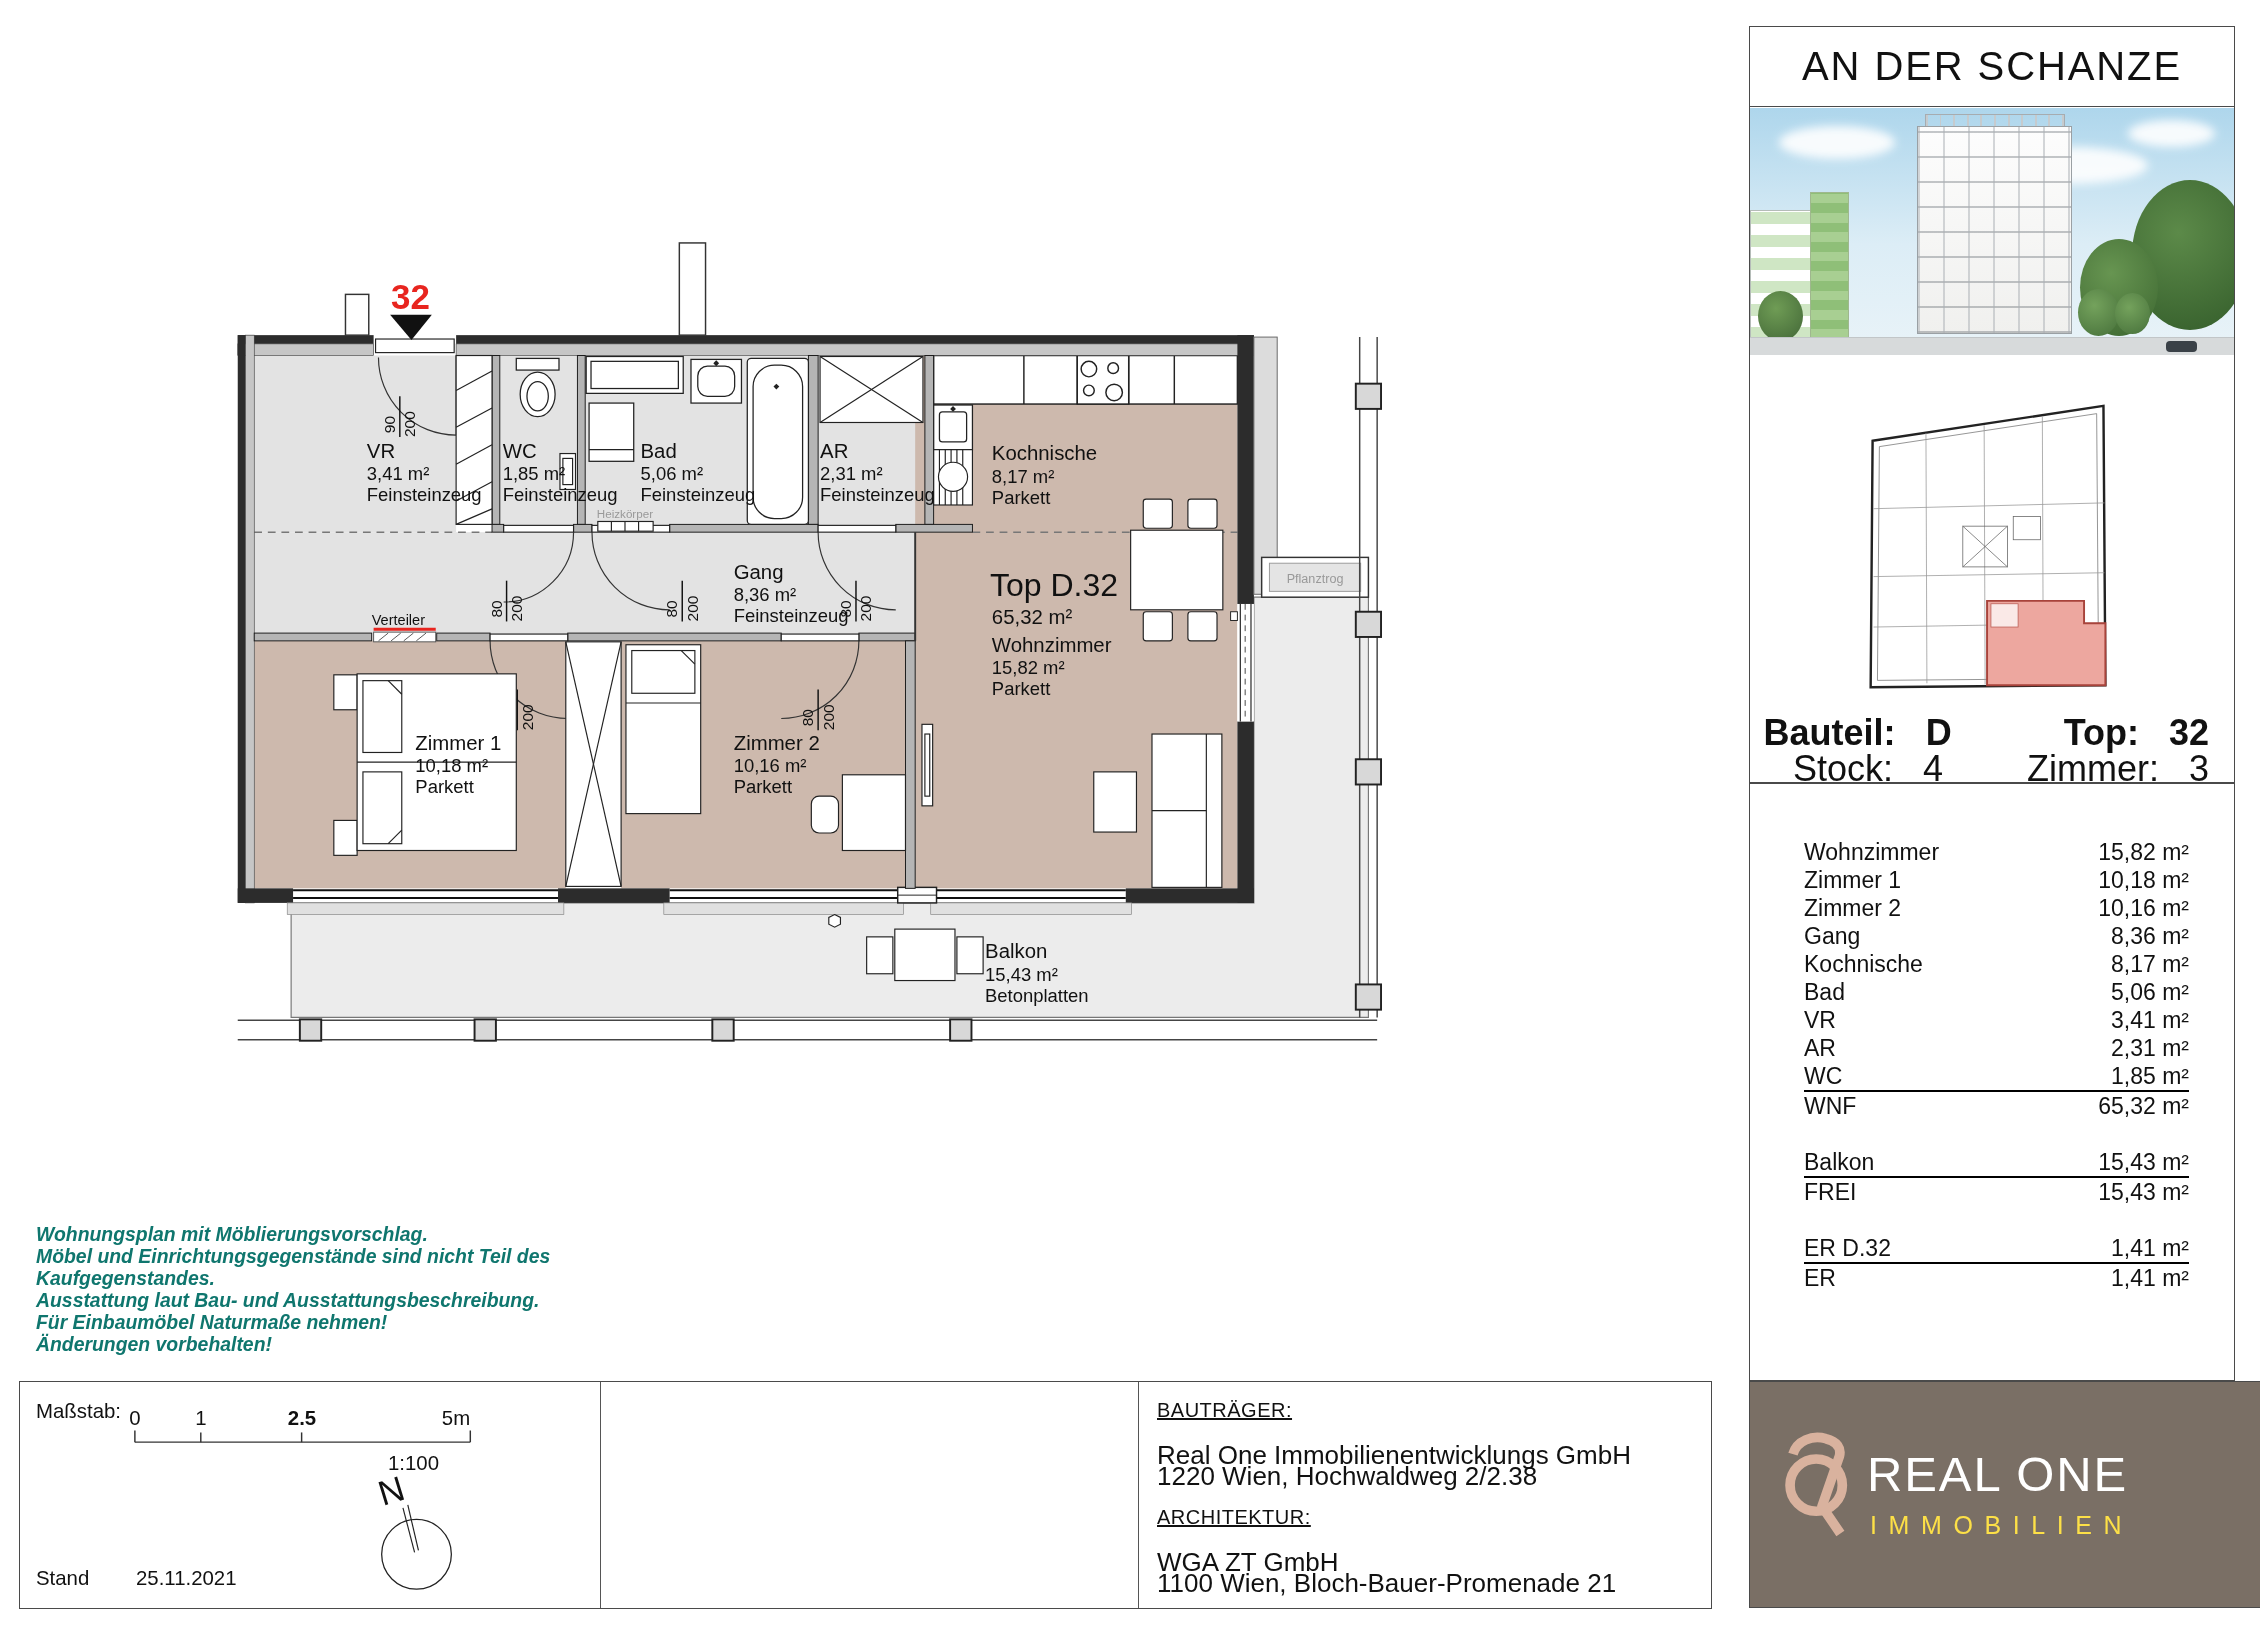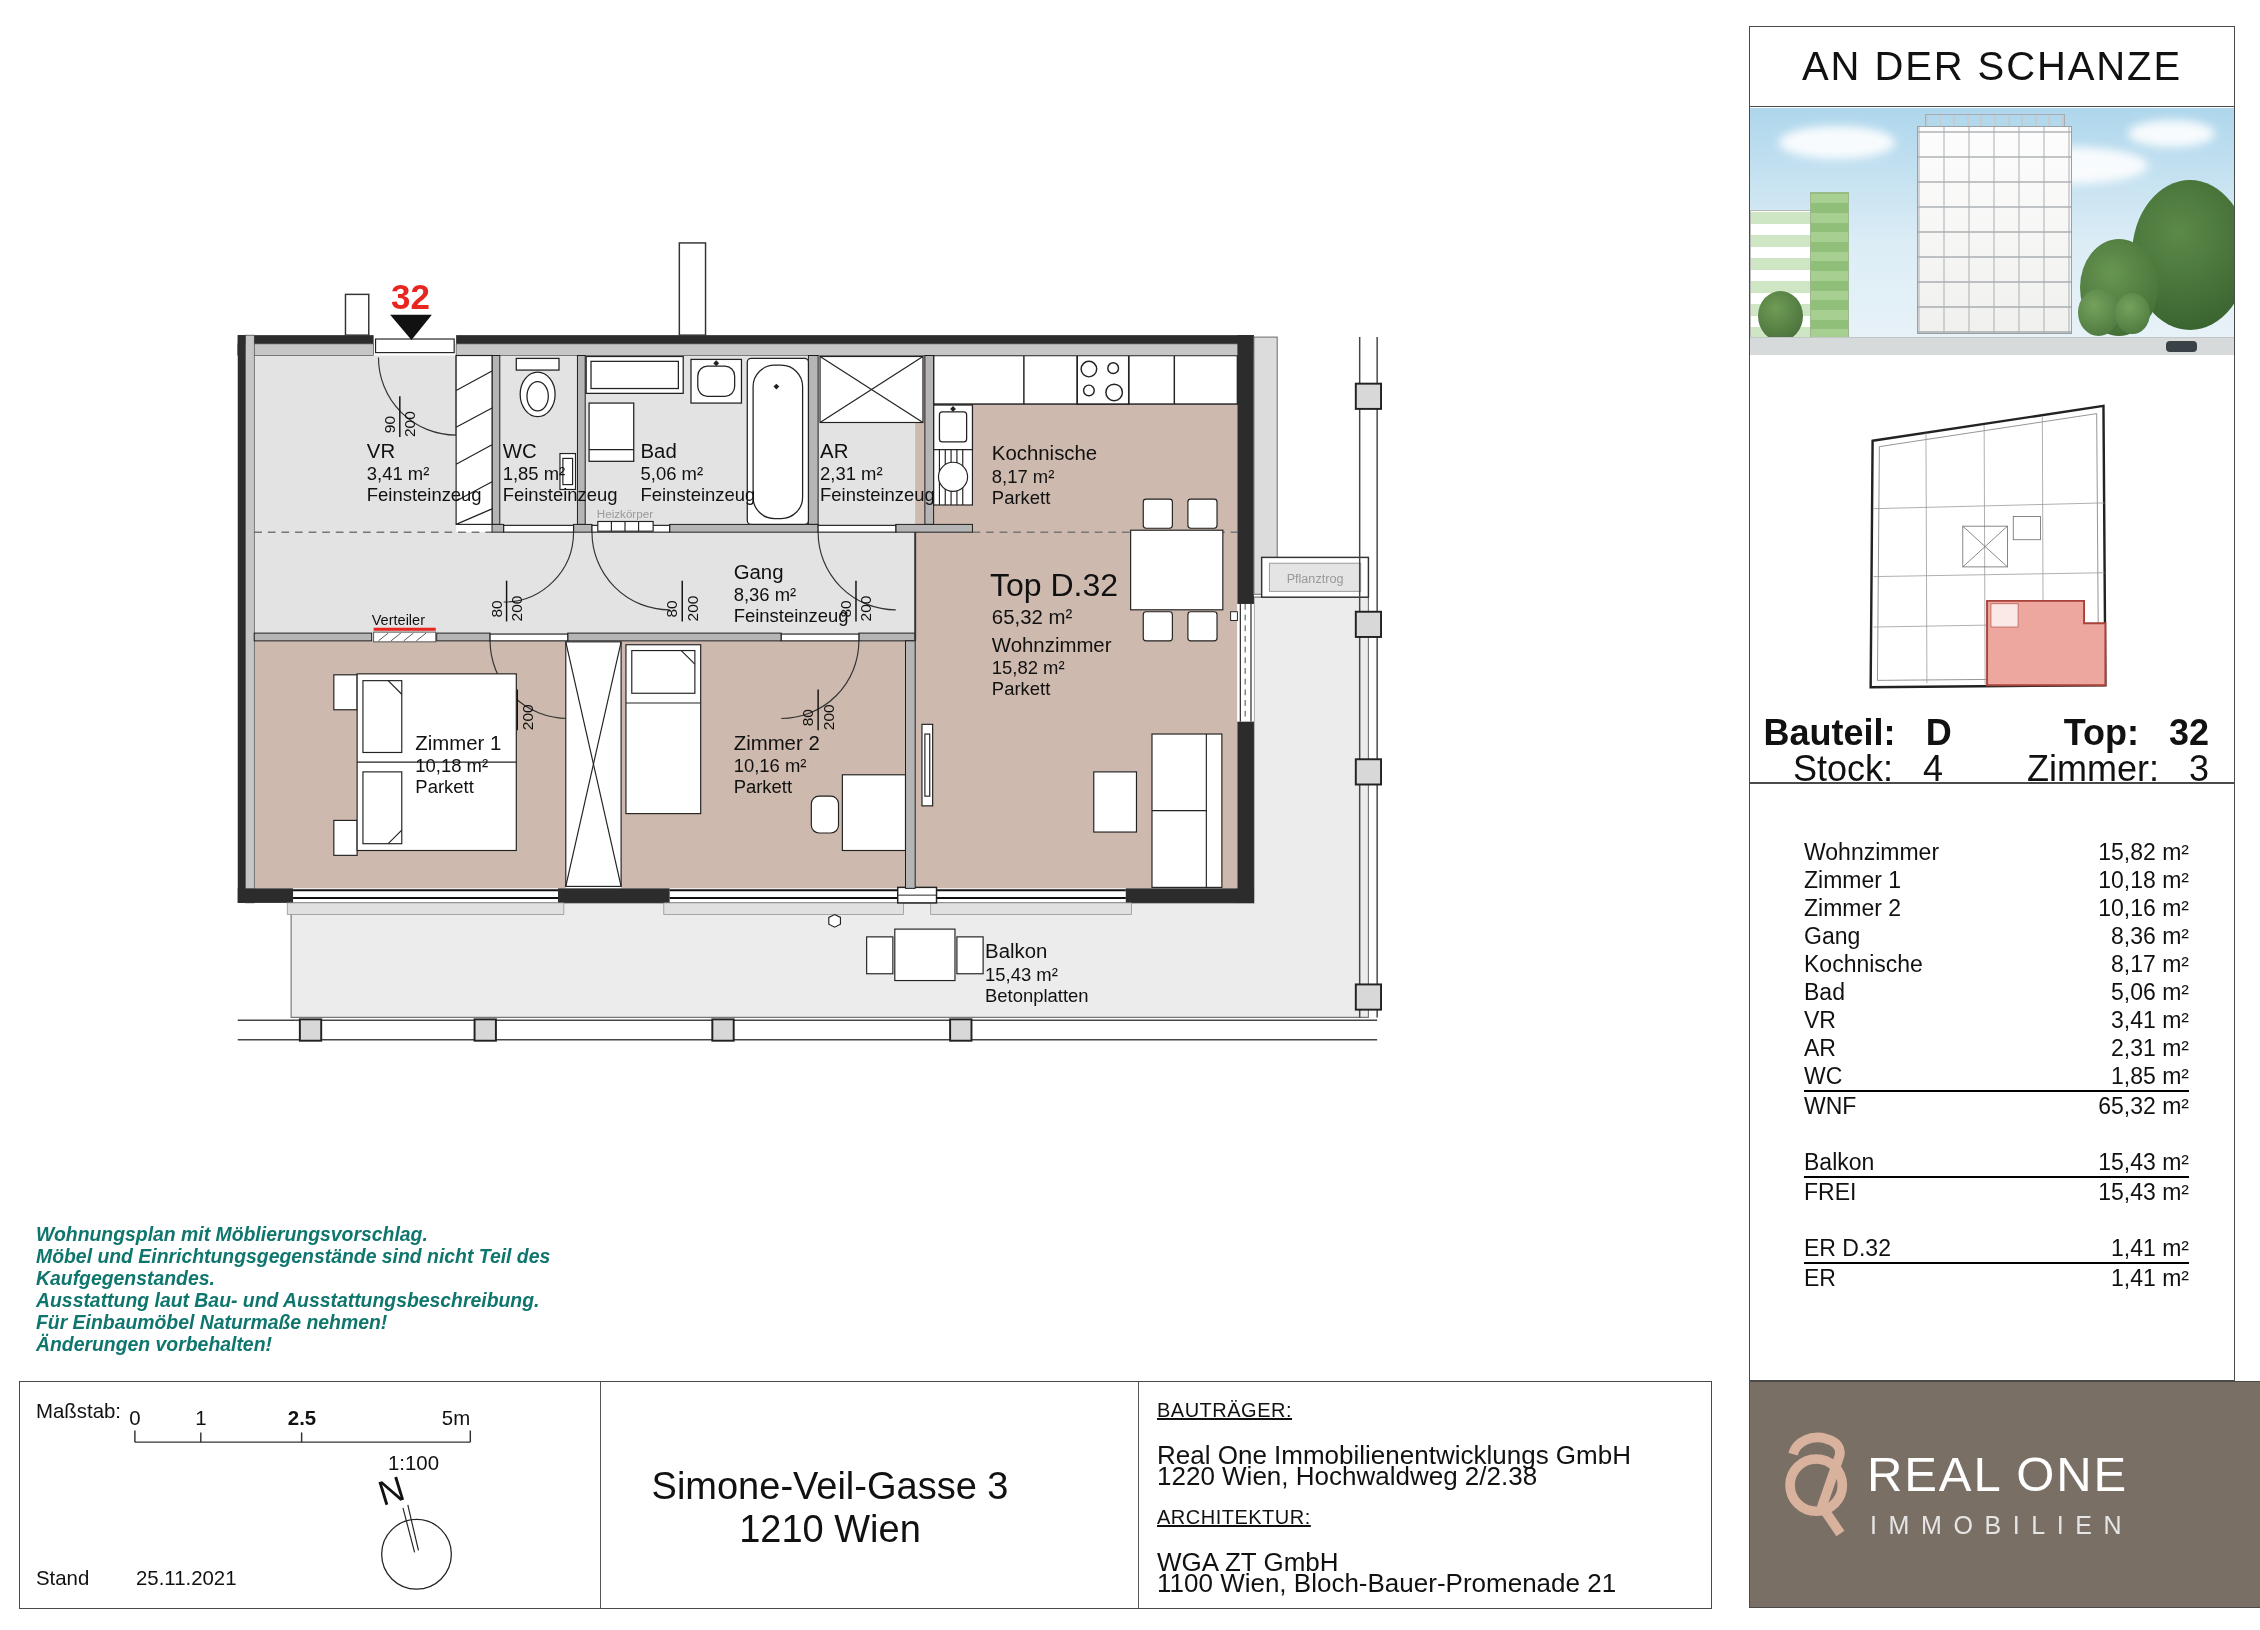--- a/index.html
+++ b/index.html
@@ -27,21 +27,21 @@
   .tree{position:absolute;border-radius:50%;}
   .ph-street{position:absolute;left:0;right:0;bottom:0;height:17.5px;background:#d7dadb;border-top:1.9px solid #c2c6c8;}
   .ph-car{position:absolute;right:37px;bottom:2.9px;width:31px;height:11.6px;background:#3a4147;border-radius:3.9px;}
   .uirow{position:absolute;font-size:36px;white-space:nowrap;}
   .b{font-weight:bold;}
   .tbl{position:absolute;left:54px;right:45px;top:54px;font-size:23px;}
   .trow{display:flex;justify-content:space-between;height:28px;line-height:28px;}
   .trow.u{border-bottom:2.9px solid #000;}
   .tspacer{height:28px;}
   .logo-name{position:absolute;left:117px;top:64px;font-size:49px;letter-spacing:1.9px;color:#fff;font-weight:500;white-space:nowrap;}
-  .logo-sub{position:absolute;left:120px;top:129px;font-size:25px;letter-spacing:11.6px;color:#e5e5e5;white-space:nowrap;}
+  .logo-sub{position:absolute;left:120px;top:129px;font-size:25px;letter-spacing:11.6px;color:#fde047;white-space:nowrap;}
   
   .fdiv{position:absolute;top:0;bottom:0;width:0;border-left:1.9px solid #555;}
   .ftext{position:absolute;font-size:20.4px;}
   .fhead{position:absolute;font-size:20px;letter-spacing:0.5px;text-decoration:underline;}
   .fbody{position:absolute;font-size:26px;}
   .addr{position:absolute;left:561px;width:538px;text-align:center;font-size:38px;}
   .disc{position:absolute;left:36px;top:1223px;font-size:19.4px;line-height:22px;font-style:italic;font-weight:bold;color:#0f766e;}
   .ticklabel{position:absolute;font-size:20.4px;transform:translateX(-50%);}
   
   text{font-family:"Liberation Sans",sans-serif;fill:#111;}
@@ -428,24 +428,20 @@
   <span class="ftext" style="left:388px;top:1452px;width:82px;text-align:left;">1:100</span>
   <span class="ftext" style="left:36px;top:1567px;">Stand</span>
   <span class="ftext" style="left:136px;top:1567px;">25.11.2021</span>
   <svg class="abs" style="left:371px;top:1473px;" width="92" height="121" viewBox="0 0 95 125">
     <circle cx="47" cy="84" r="36" fill="none" stroke="#222" stroke-width="1.3"></circle>
     <line x1="33" y1="36" x2="45" y2="82" stroke="#222" stroke-width="1.2"></line>
     <line x1="38" y1="33" x2="49" y2="80" stroke="#222" stroke-width="1.2"></line>
     <text transform="translate(12,34) rotate(-17)" style="font-size:36px;">N</text>
   </svg>
 
-  <div class="addr" style="top:1465px;">
-    <div>Simone-Veil-Gasse 3</div>
-    <div>1210 Wien</div>
-  </div>
 
   <span class="fhead" style="left:1157px;top:1399px;">BAUTRÄGER:</span>
   <span class="fbody" style="left:1157px;top:1440px;">Real One Immobilienentwicklungs GmbH</span>
   <span class="fbody" style="left:1157px;top:1461px;">1220 Wien, Hochwaldweg 2/2.38</span>
   <span class="fhead" style="left:1157px;top:1506px;">ARCHITEKTUR:</span>
   <span class="fbody" style="left:1157px;top:1547px;">WGA ZT GmbH</span>
   <span class="fbody" style="left:1157px;top:1568px;">1100 Wien, Bloch-Bauer-Promenade 21</span>
 
   <div class="box" style="left:1749px;top:26px;width:486px;height:757px;">
     <div class="sb-title">AN DER SCHANZE</div>

